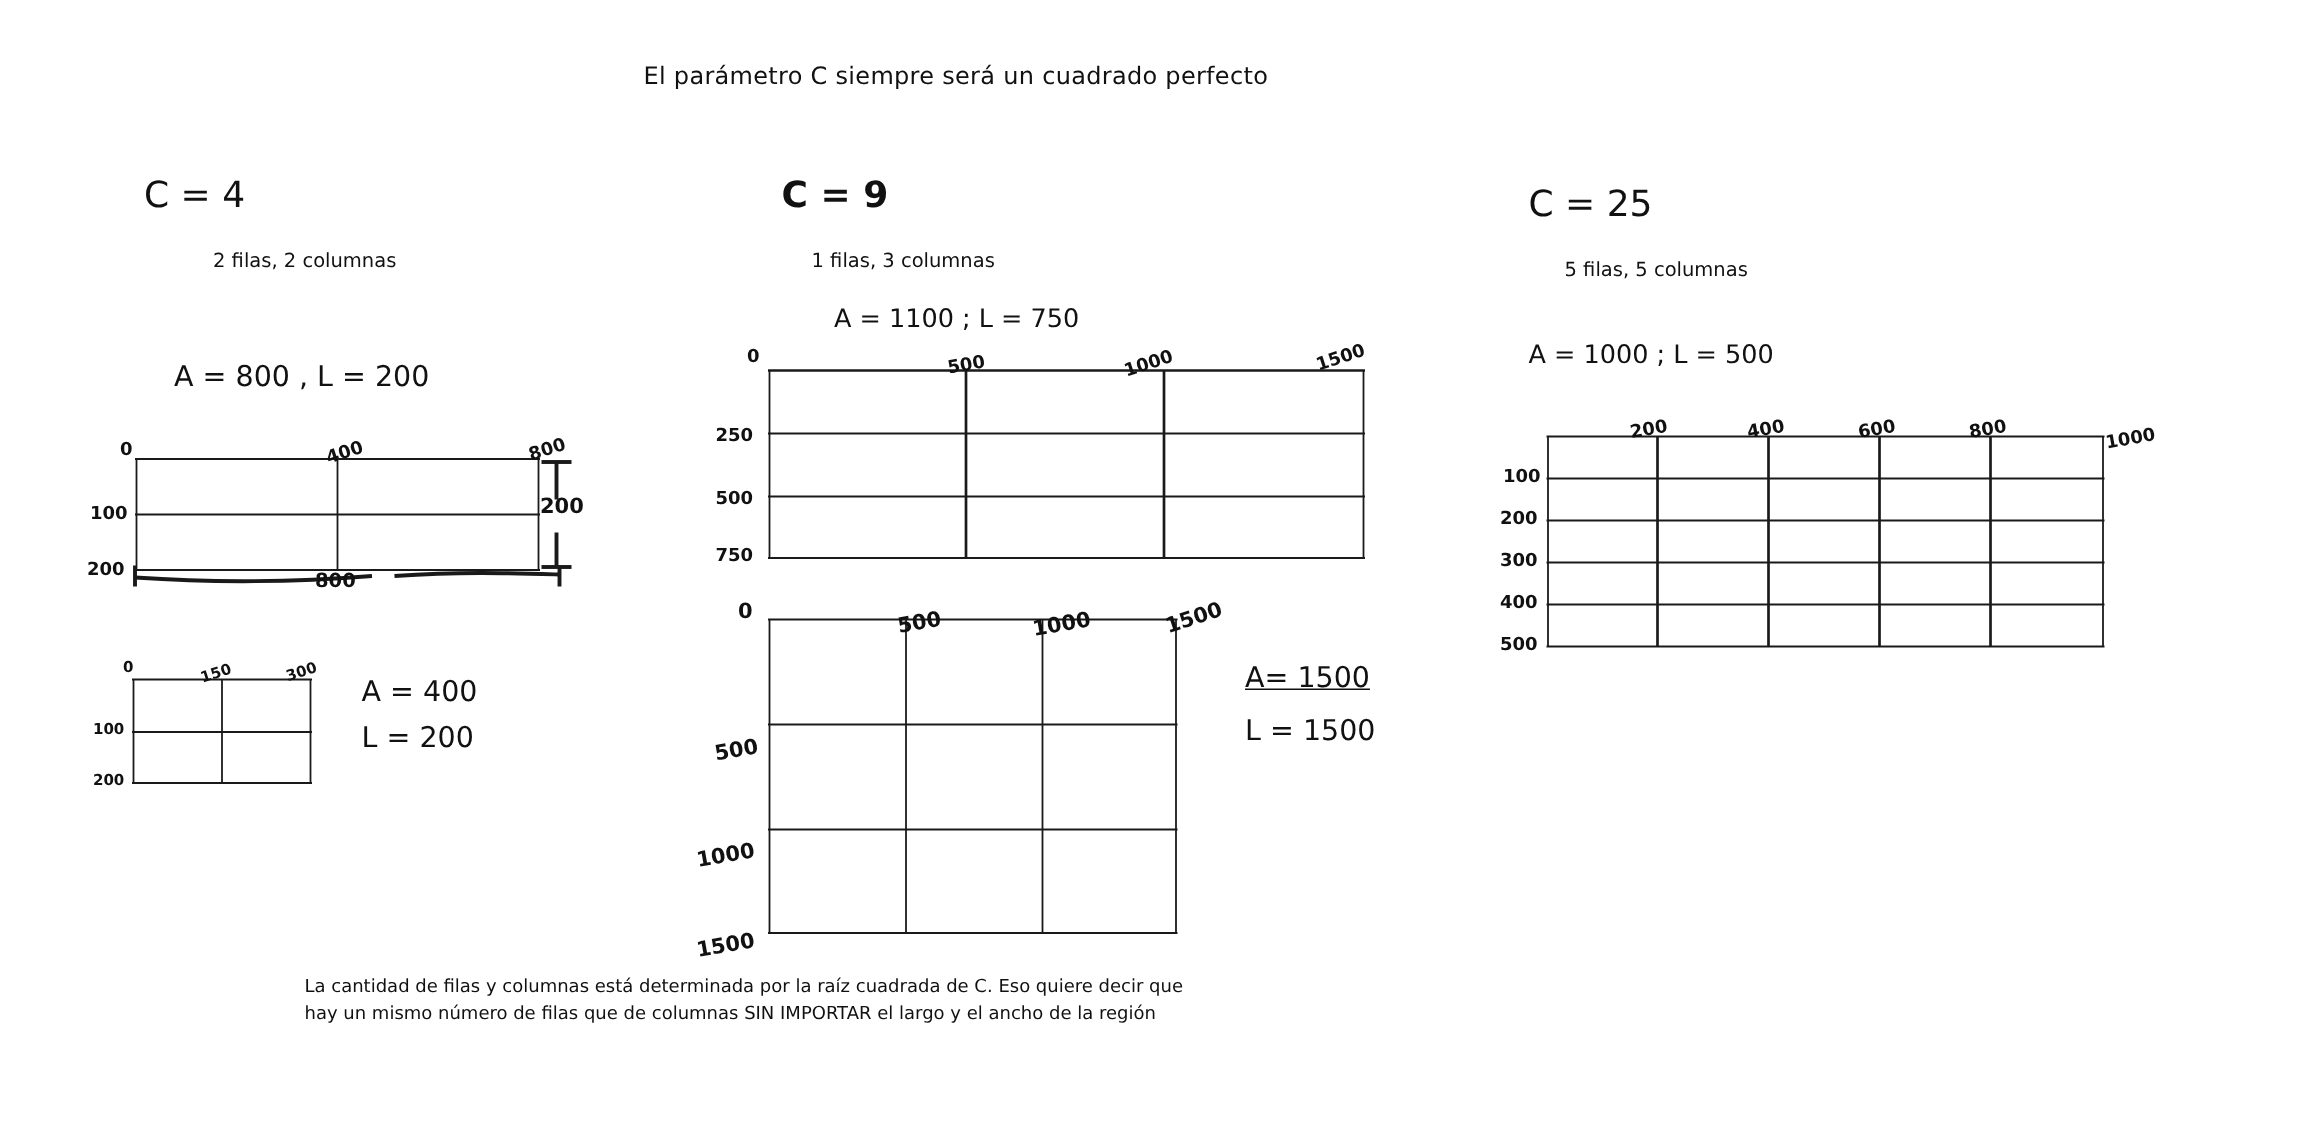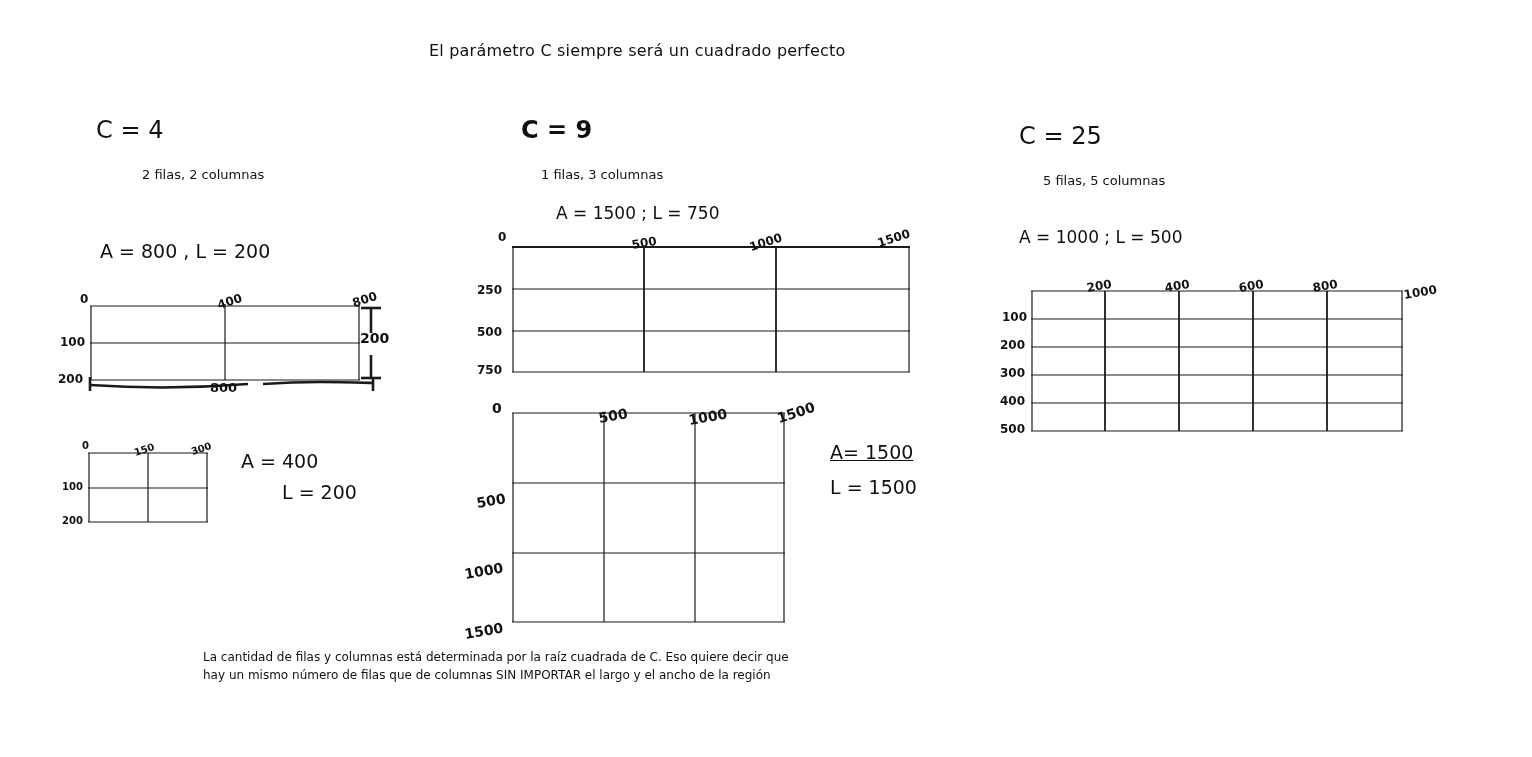--- a/index.html
+++ b/index.html
@@ -64,21 +64,21 @@
   .thick { stroke-width: 2.6; }
 </style>
 </head>
 <body>
 
 <div class="abs title" style="left:429px; top:41px;">El parámetro C siempre será un cuadrado perfecto</div>
 
 <div class="abs case-label" style="left:96px; top:116px;">C = 4</div>
 <div class="abs case-sub" style="left:142px; top:167px;">2 filas, 2 columnas</div>
 
-<div class="abs annot-big" style="left:100px; top:240px;">A = 800 ,  L = 200</div>
+<div class="abs annot-big" style="left:116px; top:240px;">A = 800 ,  L = 200</div>
 
 <div class="abs" style="left:90px; top:305px;">
   <svg width="275" height="78" viewBox="0 0 275 78" aria-hidden="true">
     <path class="gl thin" d="M0 1 L270 1"></path>
     <path class="gl thin" d="M0 38 L270 38"></path>
     <path class="gl thin" d="M0 75 L270 75"></path>
     <path class="gl thin" d="M1 1 L1 75"></path>
     <path class="gl thin" d="M135 1 L135 75"></path>
     <path class="gl thin" d="M269 1 L269 75"></path>
   </svg>
@@ -120,26 +120,26 @@
     <path class="gl thin" d="M119 1 L119 70"></path>
   </svg>
 </div>
 <div class="abs tick-sm" style="left:82px; top:440px;">0</div>
 <div class="abs tick-sm rot-n20" style="left:136px; top:447px;">150</div>
 <div class="abs tick-sm rot-n20" style="left:193px; top:446px;">300</div>
 <div class="abs tick-sm" style="left:62px; top:481px;">100</div>
 <div class="abs tick-sm" style="left:62px; top:515px;">200</div>
 
 <div class="abs annot-big" style="left:241px; top:450px;">A = 400</div>
-<div class="abs annot-big" style="left:241px; top:481px;margin-left:41px;">L = 200</div>
+<div class="abs annot-big" style="left:241px; top:481px;">L = 200</div>
 
 <div class="abs case-label" style="left:521px; top:116px;font-weight:bold;">C = 9</div>
 <div class="abs case-sub" style="left:541px; top:167px;">1 filas, 3 columnas</div>
 
-<div class="abs annot" style="left:556px; top:203px;">A = 1500 ;  L = 750</div>
+<div class="abs annot" style="left:556px; top:203px;">A = 1100 ;  L = 750</div>
 
 <div class="abs" style="left:512px; top:246px;">
   <svg width="404" height="128" viewBox="0 0 404 128" aria-hidden="true">
     <path class="gl med" d="M0 1 L398 1"></path>
     <path class="gl thin" d="M0 43 L398 43"></path>
     <path class="gl thin" d="M0 85 L398 85"></path>
     <path class="gl thin" d="M0 126 L398 126"></path>
     <path class="gl thin" d="M1 1 L1 126"></path>
     <path class="gl med" d="M132 1 L132 126"></path>
     <path class="gl med" d="M264 1 L264 126"></path>

